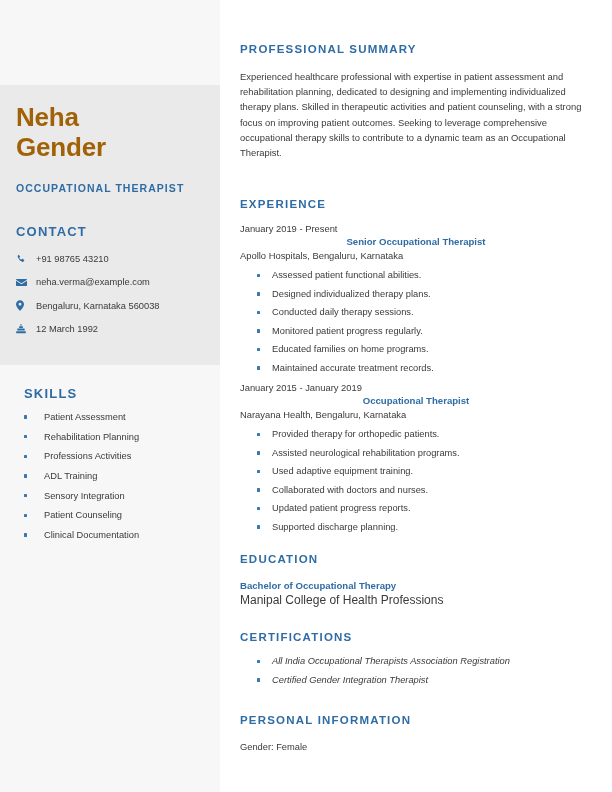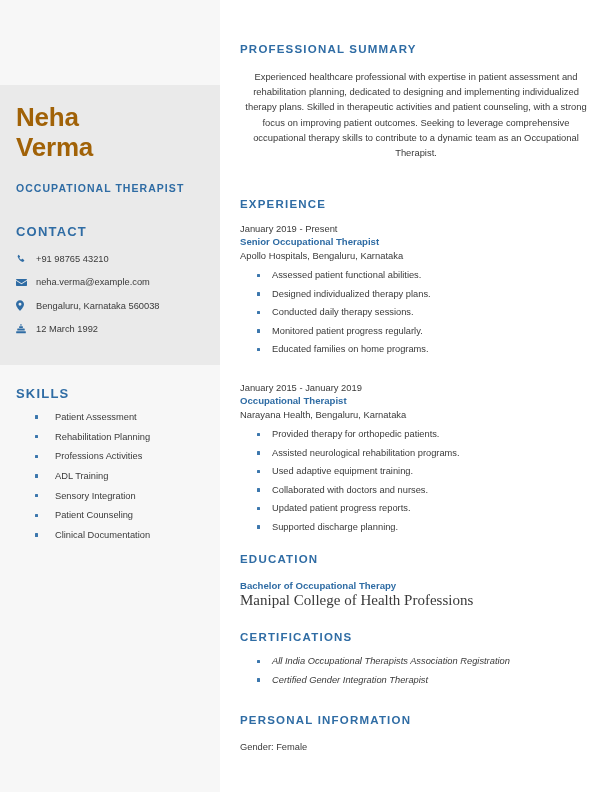--- a/index.html
+++ b/index.html
@@ -46,59 +46,59 @@
     height:23.5px;
   }
   .c-icon {
     width:20px; flex:0 0 20px;
     display:flex; align-items:center; justify-content:flex-start;
     color:#2f6ca4;
   }
   .c-icon svg { display:block; }
   .c-text { font-size:9.3px; color:#3a3a3a; white-space:nowrap; }
 
-  .skills-heading { position:absolute; left:16px; top:386px; }
-  .skills-list { position:absolute; left:35px; top:410px; width:190px; }
+  .skills-heading { position:absolute; left:24px; top:386px; }
+  .skills-list { position:absolute; left:24px; top:410px; width:190px; }
   .skill-row { display:flex; align-items:flex-start; height:19.7px; }
   .sq-bullet {
     flex:0 0 20px; display:flex; align-items:center; height:14px;
   }
   .sq-bullet i {
     display:block; width:3.4px; height:3.4px; background:#3c77ad; border-radius:0.5px;
   }
   .skill-text { font-size:9.3px; color:#3a3a3a; line-height:14px; }
 
   .sec-heading {
     font-size:11.5px; font-weight:bold; color:#2f6ca4;
     letter-spacing:1.2px;
   }
   .summary-heading { position:absolute; left:240px; top:43px; }
   .summary-text {
     position:absolute; left:240px; top:69px; width:352px;
-    font-size:9.4px; color:#3a3a3a; line-height:15.2px; text-align:center;
+    font-size:9.4px; color:#3a3a3a; line-height:15.2px; text-align:left;
   }
 
   .exp-heading { position:absolute; left:240px; top:198px; }
 
   .job { position:absolute; left:240px; width:352px; }
   .job-dates { font-size:9.4px; color:#3a3a3a; line-height:13px; }
   .job-title {
-    font-size:9.6px; font-weight:bold; color:#2f6ca4; line-height:14px;
+    font-size:9.6px; font-weight:bold; color:#2f6ca4; line-height:14px;text-align:center;
   }
   .job-company { font-size:9.4px; color:#3a3a3a; line-height:14px; }
   .job-bullets { margin-top:6px; }
   .b-row { display:flex; align-items:flex-start; height:18.5px; }
   .b-dot { flex:0 0 32px; display:flex; align-items:center; height:13px; }
   .b-dot i { display:block; width:3.2px; height:3.2px; background:#3c77ad; border-radius:0.5px; margin-left:17px; }
   .b-text { font-size:9.3px; color:#3a3a3a; line-height:13px; }
 
   .edu-heading { position:absolute; left:240px; top:553px; }
   .edu-block { position:absolute; left:240px; top:579px; width:352px; }
   .edu-degree { font-size:9.6px; font-weight:bold; color:#2f6ca4; line-height:14px; }
-  .edu-school { font-size:15px; color:#3a3a3a; line-height:14px;font-family:Liberation Serif, serif; }
+  .edu-school { font-size:12px; color:#3a3a3a; line-height:14px; }
 
   .cert-heading { position:absolute; left:240px; top:631px; }
   .cert-list { position:absolute; left:240px; top:655px; width:352px;font-style:italic; }
 
   .pers-heading { position:absolute; left:240px; top:714px; }
   .pers-text {
     position:absolute; left:240px; top:741px; width:352px;
     font-size:9.3px; color:#3a3a3a; line-height:13px;
   }
 </style>
@@ -108,21 +108,21 @@
 <div class="page">
 
   <div class="sidebar">
     <div class="sidebar-band"></div>
   </div>
 
   <div class="sidebar-inner">
 
     <div class="name-block">
       <div class="name-line">Neha</div>
-      <div class="name-line">Verma</div>
+      <div class="name-line">Gender</div>
     </div>
 
     <div class="role">OCCUPATIONAL THERAPIST</div>
 
     <div class="side-heading contact-heading">CONTACT</div>
 
     <div class="contact-list">
 
       <div class="contact-row">
         <span class="c-icon">
@@ -248,20 +248,26 @@
             <i></i>
           </span>
         <span class="b-text">Monitored patient progress regularly.</span>
       </div>
       <div class="b-row">
         <span class="b-dot">
             <i></i>
           </span>
         <span class="b-text">Educated families on home programs.</span>
       </div>
+      <div class="b-row">
+        <span class="b-dot">
+            <i></i>
+          </span>
+        <span class="b-text">Maintained accurate treatment records.</span>
+      </div>
     </div>
   </div>
 
   <div class="job" style="top:381px;">
     <div class="job-dates">January 2015 - January 2019</div>
     <div class="job-title">Occupational Therapist</div>
     <div class="job-company">Narayana Health, Bengaluru, Karnataka</div>
     <div class="job-bullets">
       <div class="b-row">
         <span class="b-dot">

